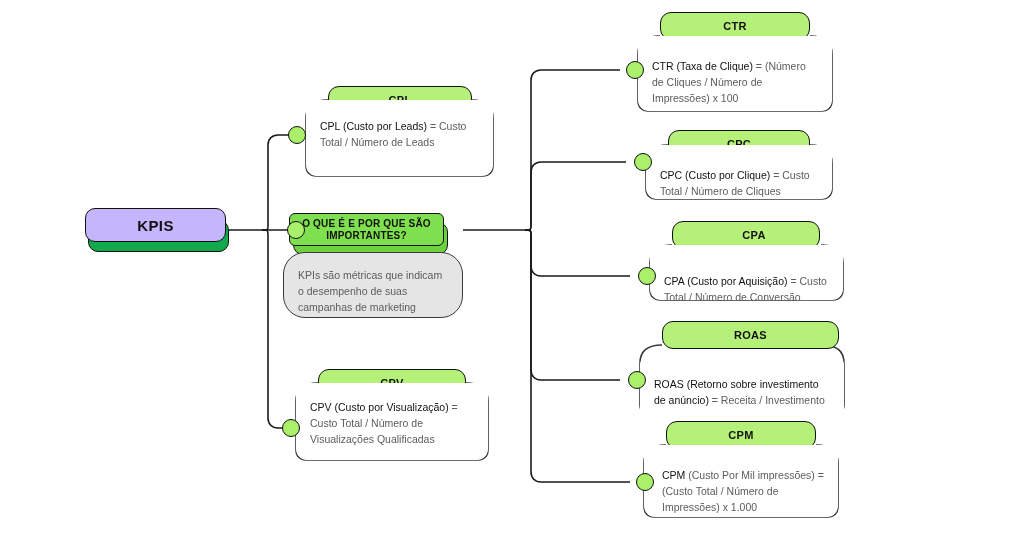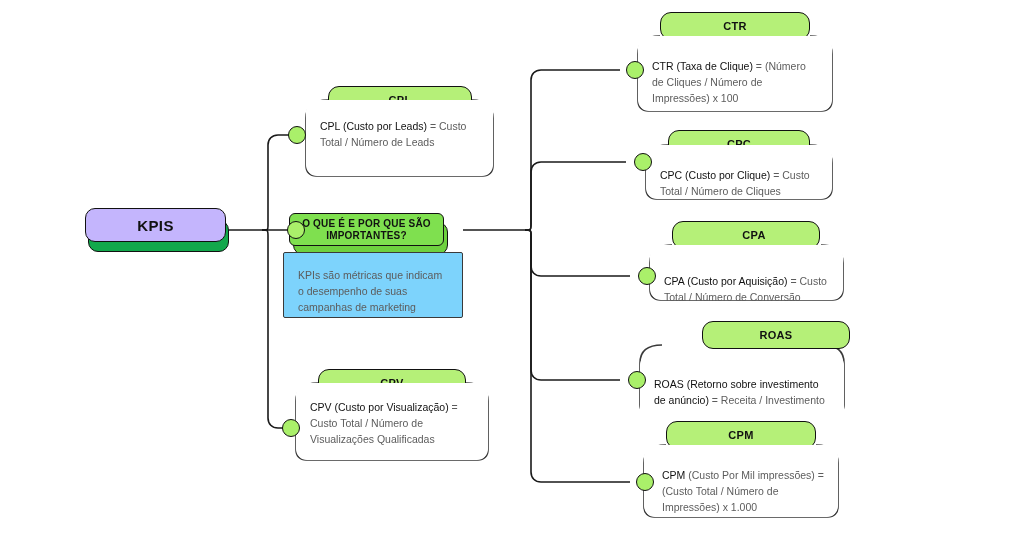--- a/index.html
+++ b/index.html
@@ -109,23 +109,23 @@
     font-weight: bold;
     color: #111111;
     letter-spacing: 0.2px;
   }
   .center-body {
     position: absolute;
     left: 0px;
     top: 44px;
     width: 180px;
     height: 66px;
-    background: #7dd3fc;
+    background: #e5e5e5;
     border: 1.6px solid #3a3a3a;
-    border-radius: 2px;
+    border-radius: 22px;
     box-sizing: border-box;
     padding: 14px 12px 0 14px;
     font-size: 10.5px;
     line-height: 16px;
     color: #5c5c5c;
   }
 
   
   .node { position: absolute; }
   .node-head {
@@ -268,21 +268,21 @@
     <div class="node-head" style="left:672px; top:221px; width:148px;padding-left:16px;">
       <span>CPA</span>
     </div>
     <div class="node-body" style="left:650px; top:245px; width:193px; height:55px; border:none; padding-top:28px;">
       <b>CPA (Custo por Aquisição)</b><span> = Custo Total / Número de Conversão</span>
     </div>
   </div>
   <div class="dot" style="left:638px; top:267px;"></div>
 
   <div class="node">
-    <div class="node-head" style="left:662px; top:321px; width:148px;margin-left:40px;">
+    <div class="node-head" style="left:662px; top:321px; width:177px;">
       <span>ROAS</span>
     </div>
     <div class="node-body" style="left:640px; top:345px; width:204px; height:70px; border:none; padding-top:22px;margin-top:9px;">
       <b>ROAS (Retorno sobre investimento de anúncio)</b><span> = Receita / Investimento</span>
     </div>
   </div>
   <div class="dot" style="left:628px; top:371px;"></div>
 
   <div class="node">
     <div class="node-head" style="left:666px; top:421px; width:150px;">

